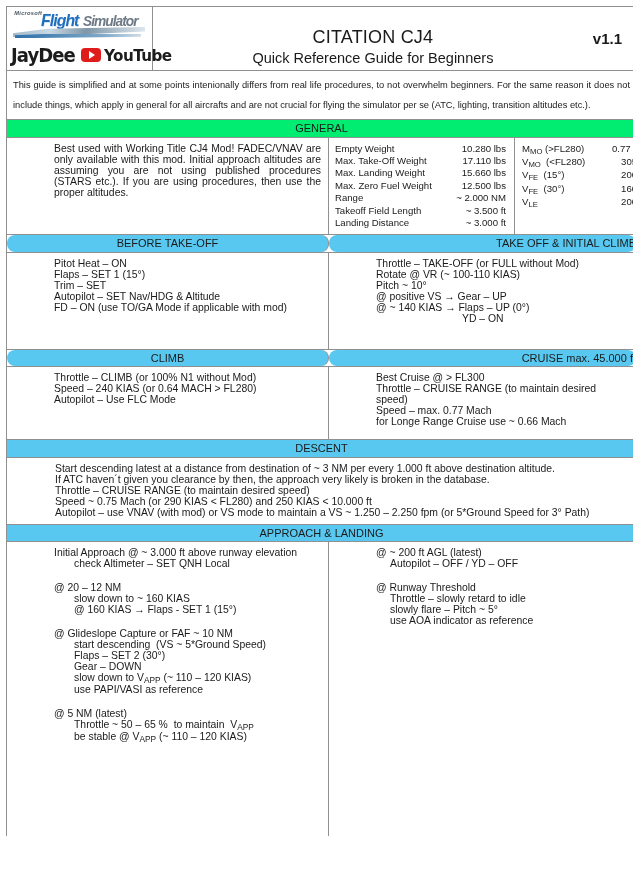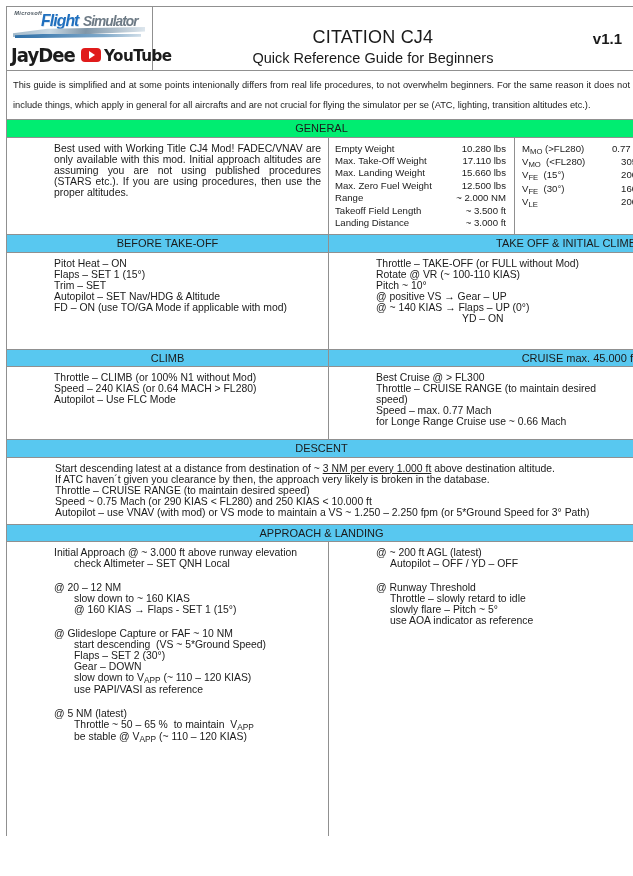--- a/index.html
+++ b/index.html
@@ -111,21 +111,21 @@
   
   .bar{
     text-align:center;font-size:11px;font-weight:normal;
     padding:2px 0 2.5px 0;
     border-bottom:1px solid #909090;
     box-sizing:border-box;
   }
   .bar.green{background:#00ed71;}
   .bar.blue{background:#58c8f0;}
   .barrow{display:flex;border-bottom:1px solid #909090;}
-  .barrow > .bar{border-bottom:none;}
+  .barrow > .bar{border-bottom:none;border-radius:8px;}
   .bar-l{flex:0 0 322px;border-right:1px solid #909090;}
   .bar-r{flex:1 1 auto;text-align:right;}
 
   
   .row{display:flex;border-bottom:1px solid #909090;}
   .col-l{flex:0 0 322px;border-right:1px solid #909090;box-sizing:border-box;padding:5px 7px 6px 7px;}
   .col-r{flex:1 1 auto;box-sizing:border-box;padding:5px 7px 6px 7px;}
   .full{flex:1 1 auto;box-sizing:border-box;padding:5px 8px 6px 8px;}
   .txt{font-size:10.4px;line-height:11px;margin-left:40px;}
   .txt p{margin:0;white-space:pre-wrap;}
@@ -136,21 +136,21 @@
   .spec-a{flex:0 0 186px;border-right:1px solid #909090;box-sizing:border-box;padding:5px 8px 5px 6px;}
   .spec-b{flex:1 1 auto;box-sizing:border-box;padding:5px 8px 5px 7px;}
   .spec{display:flex;justify-content:space-between;font-size:9.6px;line-height:12.4px;white-space:nowrap;}
   .spec .k{text-align:left;}
   .spec .v{text-align:right;padding-left:8px;}
   .spec-b .spec{display:flex;}
   .spec-b .k{flex:0 0 86px;}
   .spec-b .v{flex:1 1 auto;text-align:right;padding-left:4px;}
   sub{font-size:70%;vertical-align:baseline;position:relative;top:2px;}
   .sc{font-size:80%;}
-  .u{text-decoration:underline;}
+  .u{}
   .ind1{padding-left:20px;display:block;}
   .ind-c{padding-left:86px;display:block;}
   .ind-r1{padding-left:14px;display:block;}
   .tall{min-height:96px;}
 </style>
 </head>
 <body>
 
 <div class="page">
  <div class="sheet">

